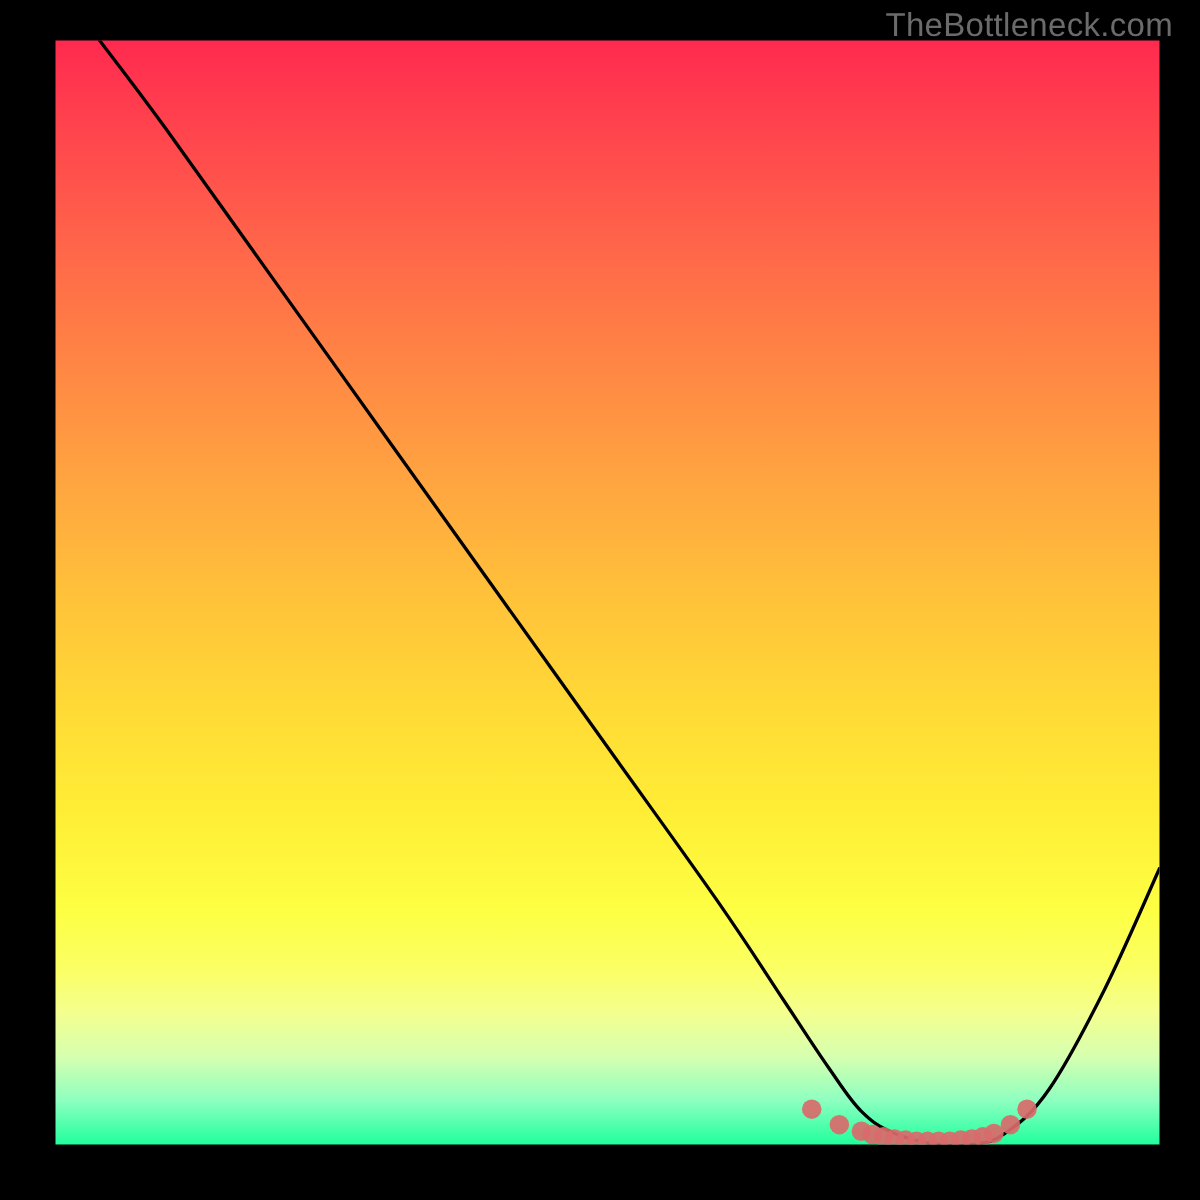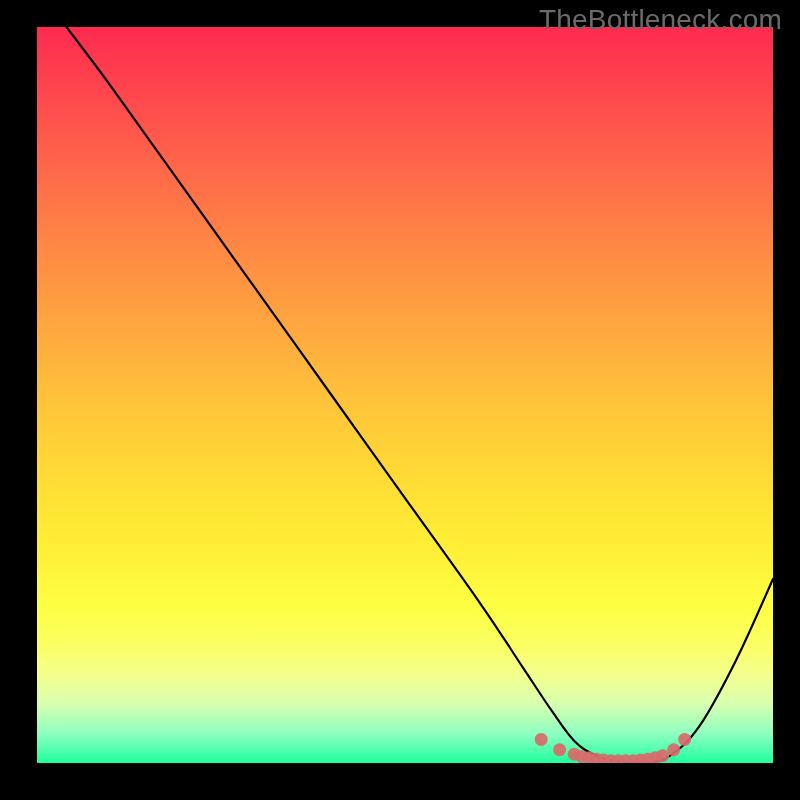--- a/index.html
+++ b/index.html
@@ -8,21 +8,21 @@
     height: 800px;
     background: #000;
     position: relative;
     font-family: Arial, sans-serif;
   }
   .watermark {
     position: absolute;
     top: 4px;
     right: 18px;
     color: #6b6b6b;
-    font-size: 28px;
+    font-size: 22px;
     font-weight: 400;
     z-index: 10;
     letter-spacing: 0.2px;
   }
   .plot-area {
     position: absolute;
     left: 37px;
     top: 27px;
     width: 736px;
     height: 736px;

